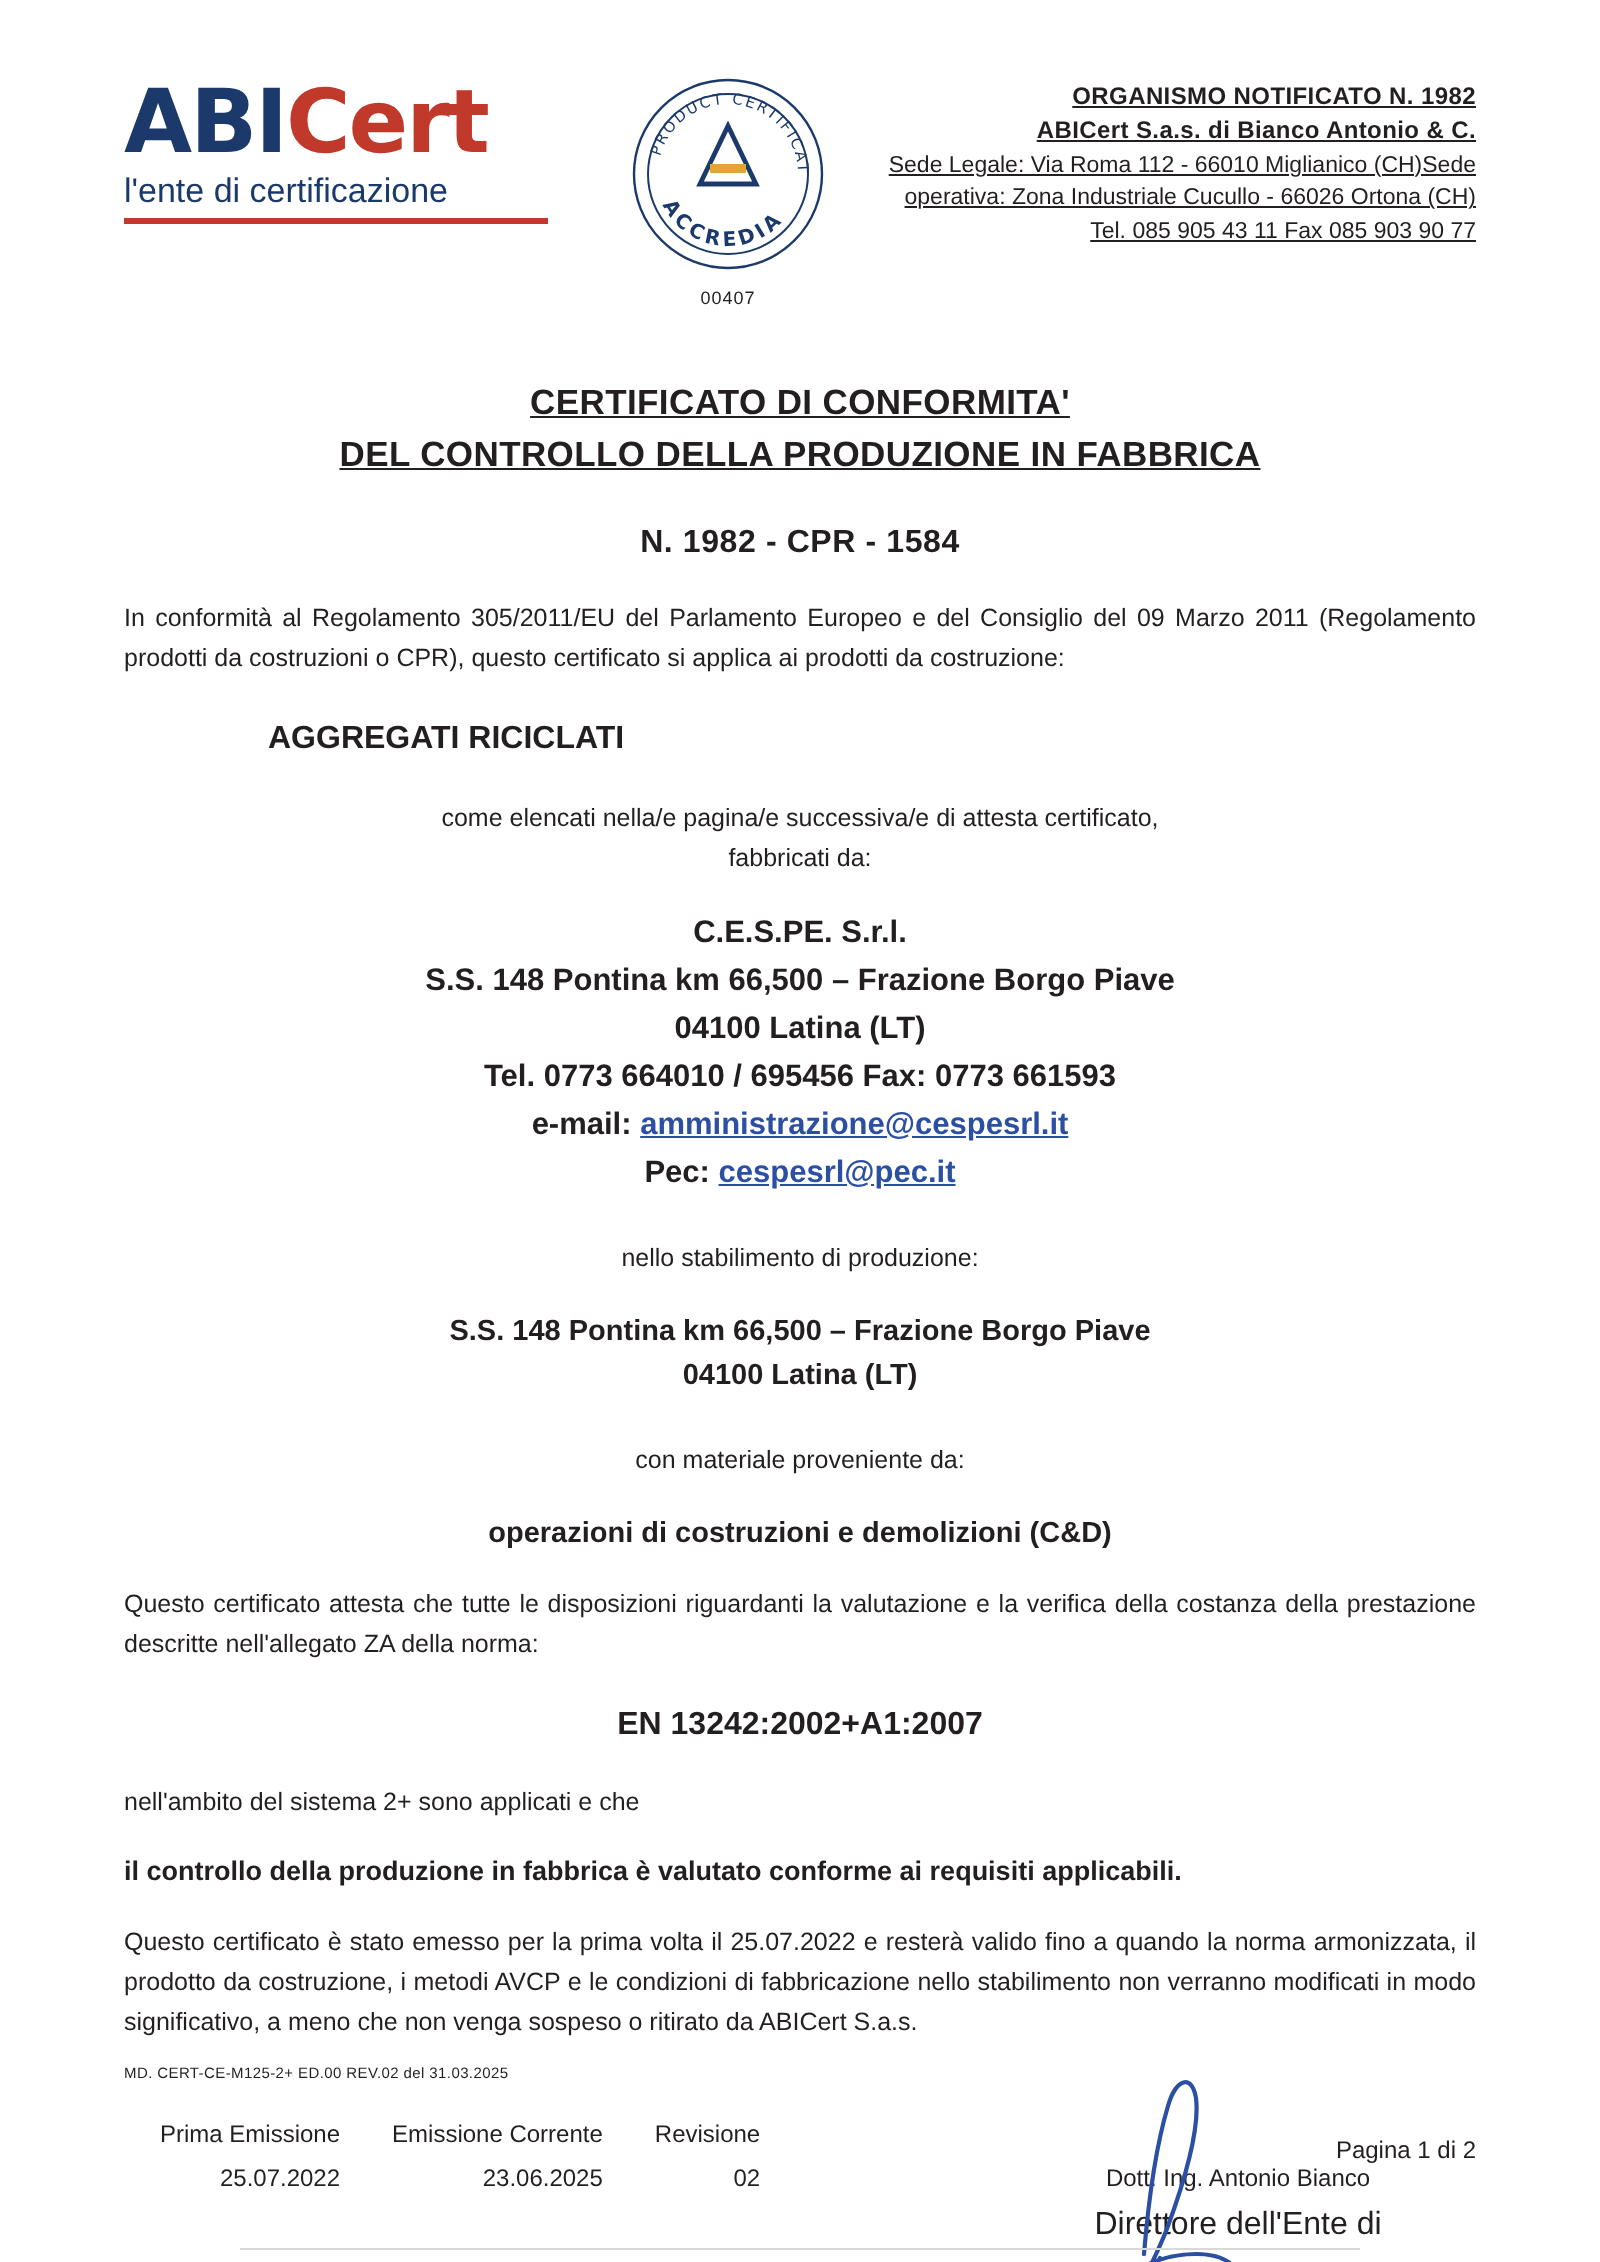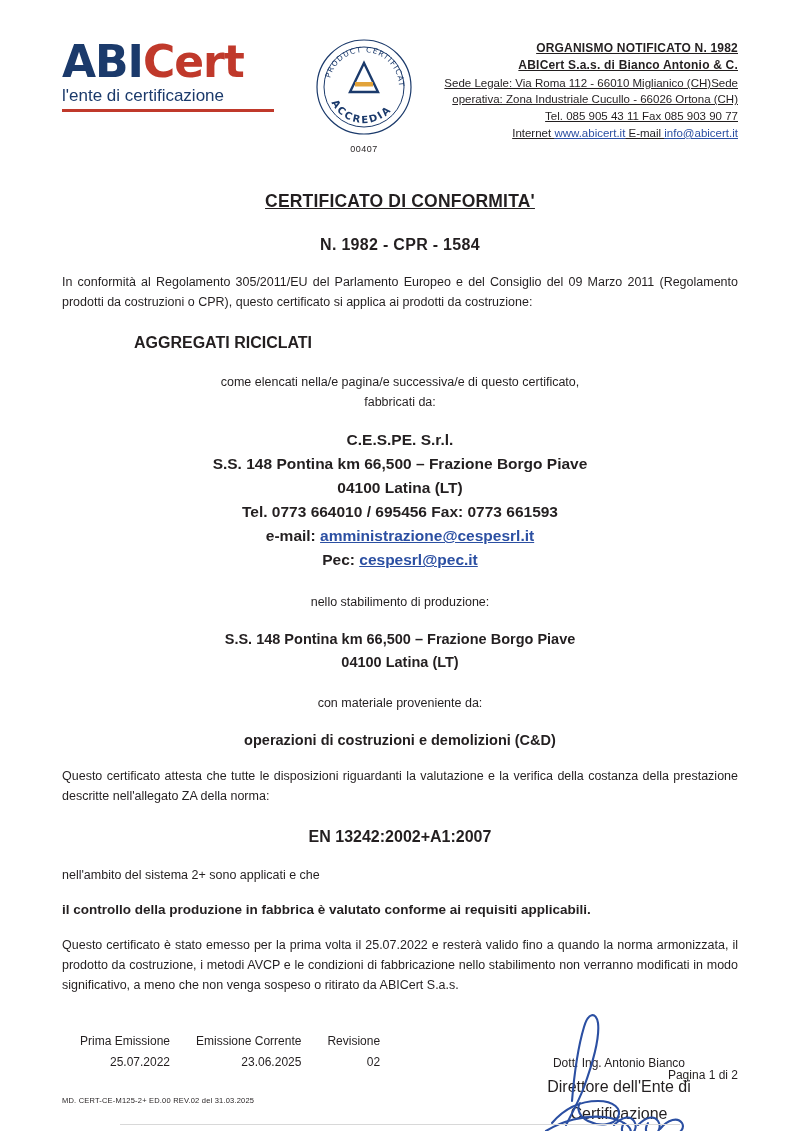--- a/index.html
+++ b/index.html
@@ -203,21 +203,21 @@
   .signature-svg {
     position: absolute;
     left: 18px;
     top: -26px;
     pointer-events: none;
   }
 
   .docref {
     position: absolute;
     left: 62px;
-    top: 1096px;
+    top: 1032px;
     font-size: 7.5px;
     letter-spacing: 0.2px;
     color: #231f20;
   }
   .pagenum {
     position: absolute;
     right: 62px;
     top: 1068px;
     font-size: 12px;
   }
@@ -268,38 +268,36 @@
       </div>
       <div class="accredia-code">00407</div>
     </div>
 
     <div class="org-block">
       <div class="b">ORGANISMO NOTIFICATO N. 1982</div>
       <div class="b">ABICert S.a.s. di Bianco Antonio &amp; C.</div>
       <div>Sede Legale: Via Roma 112 - 66010 Miglianico (CH)Sede</div>
       <div>operativa: Zona Industriale Cucullo - 66026 Ortona (CH)</div>
       <div>Tel. 085 905 43 11 Fax 085 903 90 77</div>
-      <div>
-        <span>Internet </span><a href="#">www.abicert.it</a><span> E-mail </span><a href="#">info@abicert.it</a>
-      </div>
     </div>
   </div>
 
   <div class="title">
     <div>CERTIFICATO DI CONFORMITA'</div>
+    <div>DEL CONTROLLO DELLA PRODUZIONE IN FABBRICA</div>
   </div>
 
   <div class="cert-number">N. 1982 - CPR - 1584</div>
 
   <div class="para">In conformità al Regolamento 305/2011/EU del Parlamento Europeo e del Consiglio del 09 Marzo 2011 (Regolamento prodotti da costruzioni o CPR), questo certificato si applica ai prodotti da costruzione:</div>
 
   <div class="product">AGGREGATI RICICLATI</div>
 
   <div class="centered-small">
-    <div>come elencati nella/e pagina/e successiva/e di questo certificato,</div>
+    <div>come elencati nella/e pagina/e successiva/e di attesta certificato,</div>
     <div>fabbricati da:</div>
   </div>
 
   <div class="centered-bold">
     <div>C.E.S.PE. S.r.l.</div>
     <div>S.S. 148 Pontina km 66,500 – Frazione Borgo Piave</div>
     <div>04100 Latina (LT)</div>
     <div>Tel. 0773 664010 / 695456 Fax: 0773 661593</div>
     <div>
       <span>e-mail: </span><a href="#">amministrazione@cespesrl.it</a>

